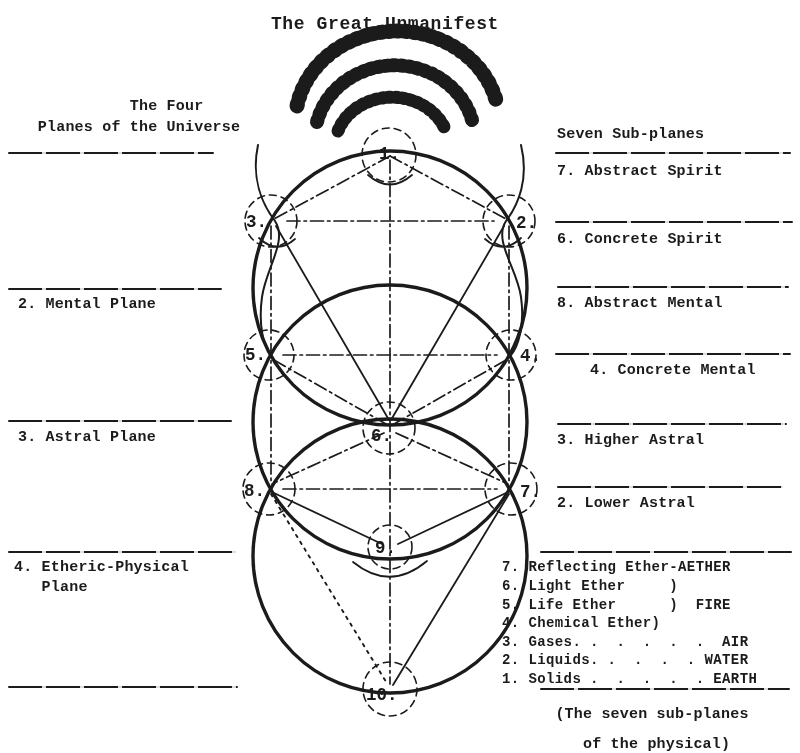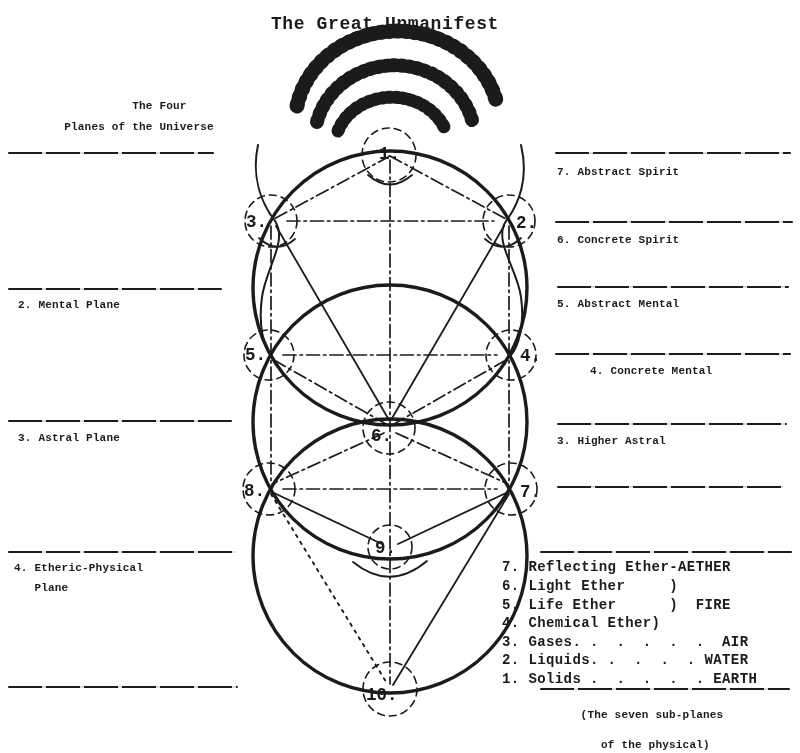--- a/index.html
+++ b/index.html
@@ -2,21 +2,21 @@
 <html><head>
 <meta charset="utf-8">
 <style>
   html,body{margin:0;padding:0;background:#e8e8e4;}
   .page{
     position:relative;width:800px;height:753px;margin:0 auto;
     background:#ffffff;overflow:hidden;
     font-family:"Liberation Mono","DejaVu Sans Mono",monospace;
     font-weight:700;color:#1b1b1b;
   }
-  .txt{position:absolute;white-space:pre;font-size:11px;line-height:20px;letter-spacing:.2px;}
+  .txt{position:absolute;white-space:pre;font-size:15px;line-height:20px;letter-spacing:.2px;}
   .center{text-align:center;}
   .title{font-size:18px;letter-spacing:.6px;}
   .rule{position:absolute;height:2.4px;
     background:repeating-linear-gradient(90deg,#1b1b1b 0 34px,rgba(27,27,27,.15) 34px 38px);
     border-radius:1px;}
   .ether{font-size:14px;line-height:18.6px;letter-spacing:.4px;}
   svg text{font-family:"Liberation Mono","DejaVu Sans Mono",monospace;font-weight:700;fill:#1b1b1b;}
   .diagram{position:absolute;left:0;top:0;}
 </style>
 </head>
@@ -36,37 +36,39 @@
 
   <div class="rule" style="top:420px;left:8px;width:224px"></div>
   <div class="txt" style="top:428px;left:18px">3. Astral Plane</div>
 
   <div class="rule" style="top:551px;left:8px;width:228px"></div>
   <div class="txt" style="top:558px;left:14px">4. Etheric-Physical
    Plane</div>
 
   <div class="rule" style="top:686px;left:8px;width:230px"></div>
 
+  <div class="txt" style="top:125px;left:557px">Seven Sub-planes</div>
 
   <div class="rule" style="top:152px;left:555px;width:236px"></div>
   <div class="txt" style="top:162px;left:557px">7. Abstract Spirit</div>
 
   <div class="rule" style="top:221px;left:555px;width:238px"></div>
   <div class="txt" style="top:230px;left:557px">6. Concrete Spirit</div>
 
   <div class="rule" style="top:286px;left:557px;width:232px"></div>
-  <div class="txt" style="top:294px;left:557px">5. Abstract Mental</div>
+  <div class="txt" style="top:294px;left:557px">8. Abstract Mental</div>
 
   <div class="rule" style="top:353px;left:555px;width:236px"></div>
   <div class="txt" style="top:361px;left:590px">4. Concrete Mental</div>
 
   <div class="rule" style="top:423px;left:557px;width:230px"></div>
   <div class="txt" style="top:431px;left:557px">3. Higher Astral</div>
 
   <div class="rule" style="top:486px;left:557px;width:226px"></div>
+  <div class="txt" style="top:494px;left:557px">2. Lower Astral</div>
 
   <div class="rule" style="top:551px;left:540px;width:252px"></div>
 
   <div>
     <div class="txt ether" style="top:558px;left:502px">7. Reflecting Ether-AETHER</div>
     <div class="txt ether" style="top:577px;left:502px">6. Light Ether     )</div>
     <div class="txt ether" style="top:596px;left:502px">5. Life Ether      )  FIRE</div>
     <div class="txt ether" style="top:614px;left:502px">4. Chemical Ether)</div>
     <div class="txt ether" style="top:633px;left:502px">3. Gases. .  .  .  .  .  AIR</div>
     <div class="txt ether" style="top:651px;left:502px">2. Liquids. .  .  .  . WATER</div>

